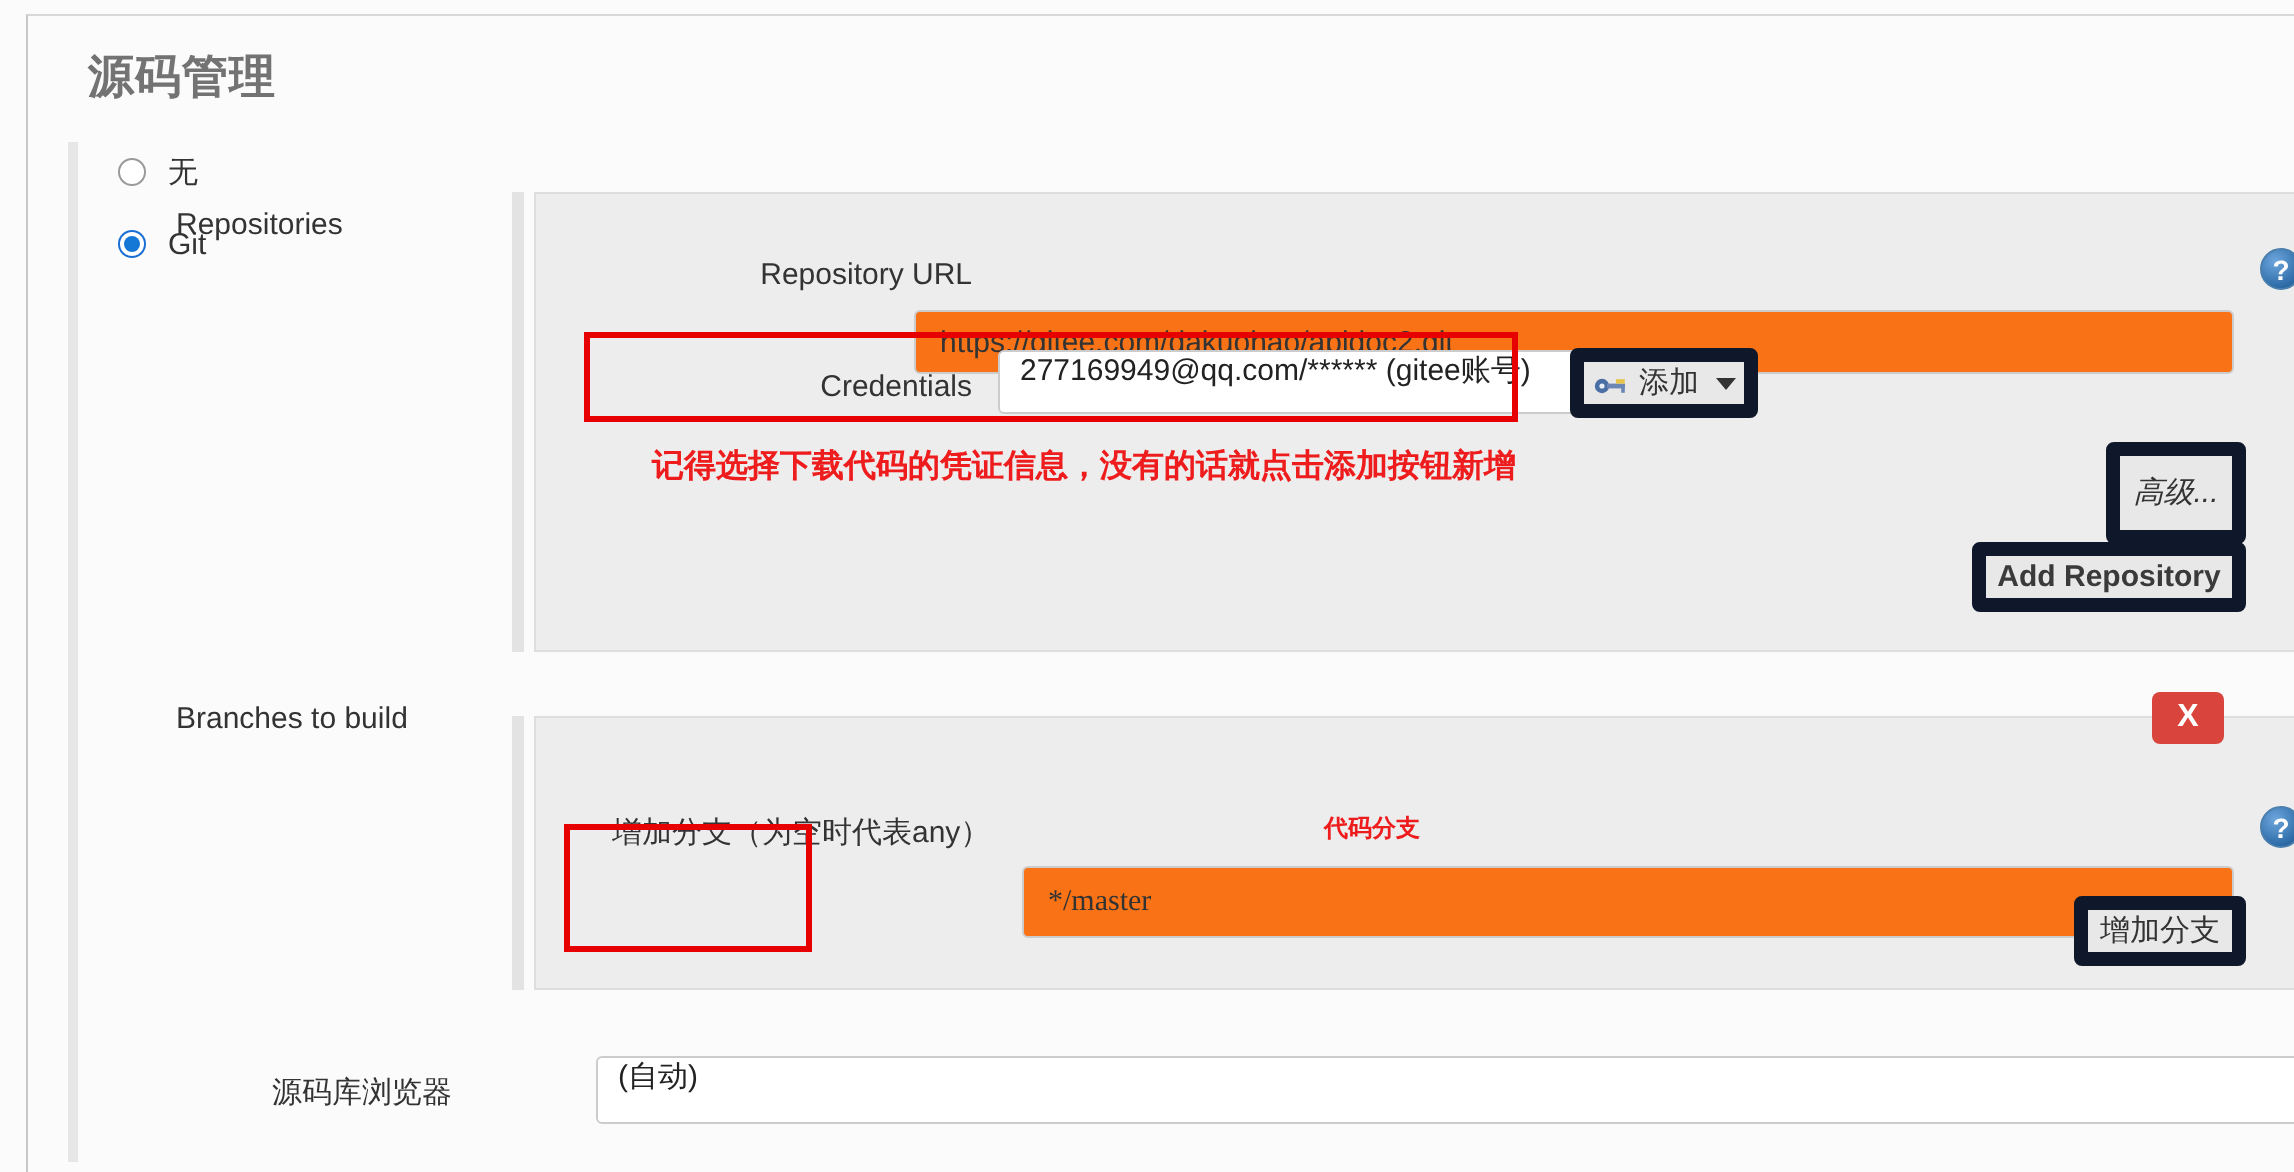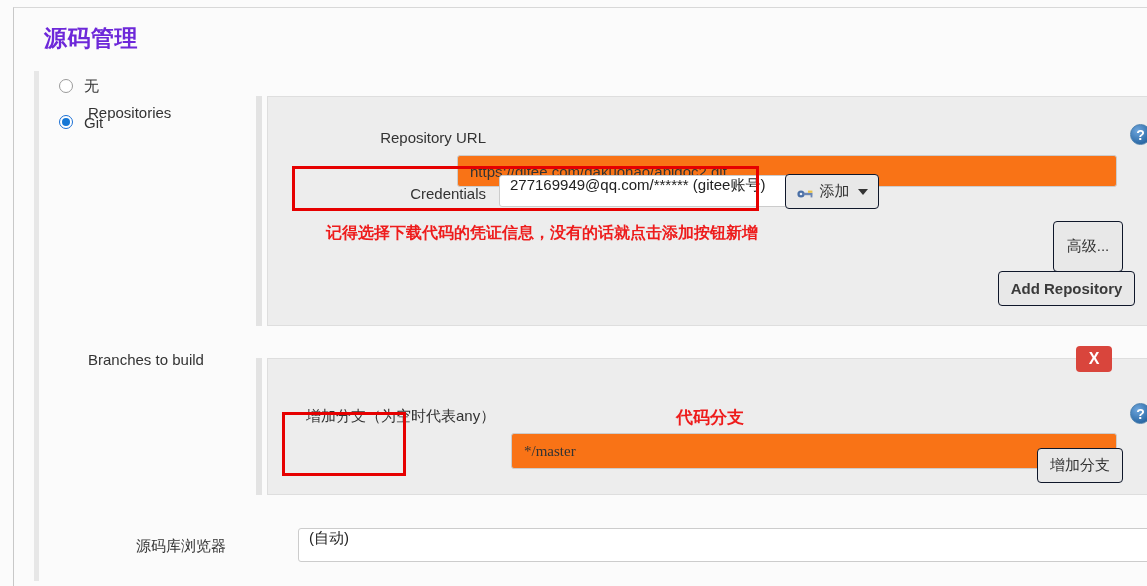--- a/index.html
+++ b/index.html
@@ -28,21 +28,21 @@
     box-sizing: border-box;
     overflow: hidden;
   }
 
   .section-title {
     position: absolute;
     left: 30px;
     top: 15px;
     font-size: 23px;
     font-weight: bold;
-    color: #6d28d9;
+    color: #737373;
     letter-spacing: 0.5px;
   }
 
   
   .radio-block {
     position: absolute;
     left: 20px;
     top: 63px;
     width: 1100px;
   }
@@ -164,33 +164,33 @@
   .chev {
     font-size: 13px;
     color: #111;
     margin-left: 8px;
     line-height: 1;
     font-weight: bold;
   }
   .btn {
     position: absolute;
     background: #e8e8e8;
-    border: 1px solid #0f172a;
+    border: 7px solid #0f172a;
     border-radius: 4px;
     box-sizing: border-box;
     font-family: "Liberation Sans", "DejaVu Sans", sans-serif;
     font-size: 15px;
     color: #333;
     display: flex;
     align-items: center;
     justify-content: center;
     cursor: pointer;
     white-space: nowrap;
   }
-  .btn-bold { font-weight: bold; color: #3a3a3a; margin-left: 12px; }
+  .btn-bold { font-weight: bold; color: #3a3a3a; }
 
   .key-icon {
     width: 17px;
     height: 12px;
     margin-right: 6px;
     display: inline-block;
     position: relative;
   }
   .caret-down {
     width: 0; height: 0;
@@ -296,40 +296,40 @@
             <rect x="11" y="2.6" width="4.4" height="2.2" fill="#e8c349"></rect>
             <rect x="13.6" y="7" width="1.8" height="2.4" fill="#6b86b4"></rect>
           </svg>
         </span>
         <span>添加</span>
         <span class="caret-down"></span>
       </div>
 
       <div class="red-note" style="left:48px; top:126px;margin-left:10px;">记得选择下载代码的凭证信息，没有的话就点击添加按钮新增</div>
 
-      <div class="btn" style="left:785px; top:124px; width:70px; height:51px;">高级...</div>
+      <div class="btn" style="left:785px; top:124px; width:70px; height:51px;font-style:italic;">高级...</div>
 
       <div class="btn btn-bold" style="left:718px; top:174px; width:137px; height:35px;">Add Repository</div>
     </div>
 
     <div class="red-box" style="left:258px; top:70px; width:467px; height:45px;"></div>
   </div>
 
   <div class="field-row" id="branch-row">
     <div class="field-label">Branches to build</div>
     <div class="divider-bar"></div>
     <div class="panel">
 
       <div class="inner-label" style="left:38px; top:48px; width:180px; text-align:left;">增加分支（为空时代表any）</div>
 
       <div class="text-input" style="left:243px; top:38px; width:606px; height:36px;font-family:Liberation Serif, serif;">*/master</div>
 
       <div class="help-icon" style="left:862px; top:44px;">?</div>
 
-      <div class="red-note" style="left:408px; top:47px; font-size:17px;">代码分支</div>
+      <div class="red-note" style="left:394px; top:47px; font-size:12px;">代码分支</div>
 
       <div class="btn" style="left:769px; top:89px; width:86px; height:35px;">增加分支</div>
 
       <div class="x-button" style="left:808px; top:-13px; width:36px; height:26px;">X</div>
     </div>
 
     <div class="red-box" style="left:248px; top:69px; width:124px; height:64px;"></div>
   </div>
 
   <div class="field-row" id="browser-row">

